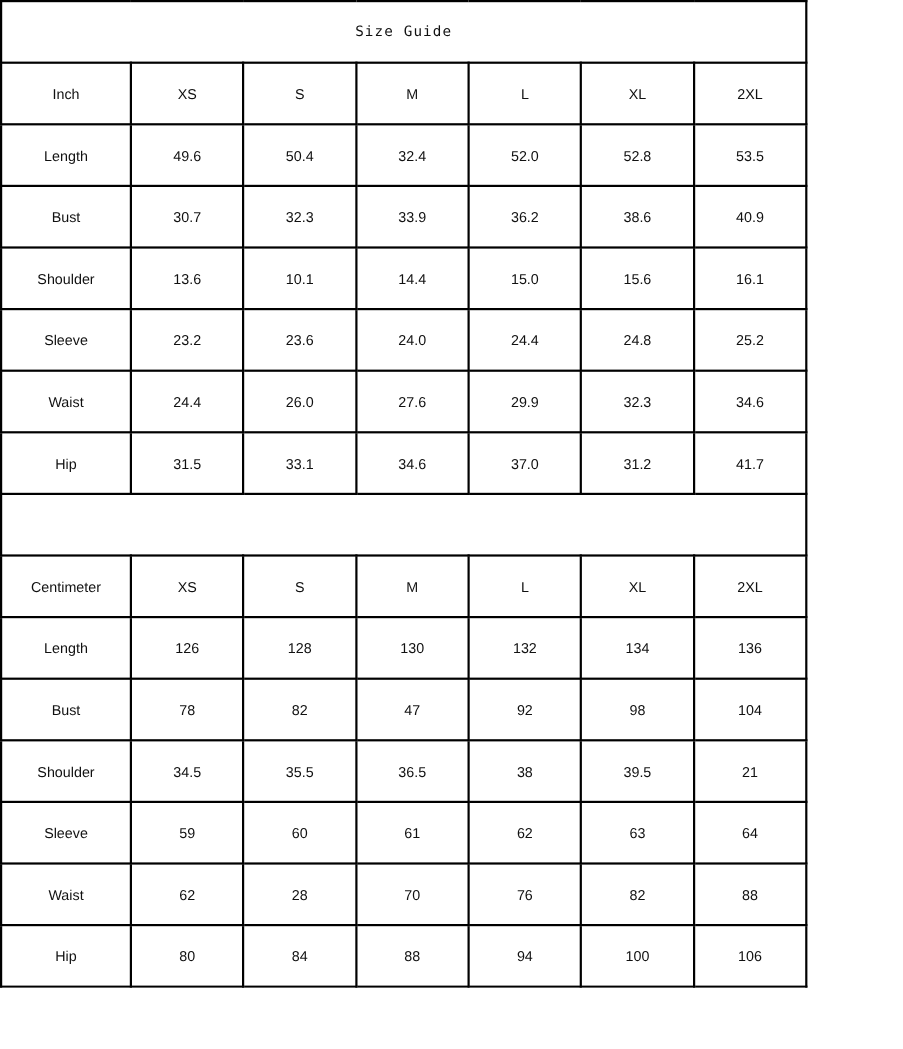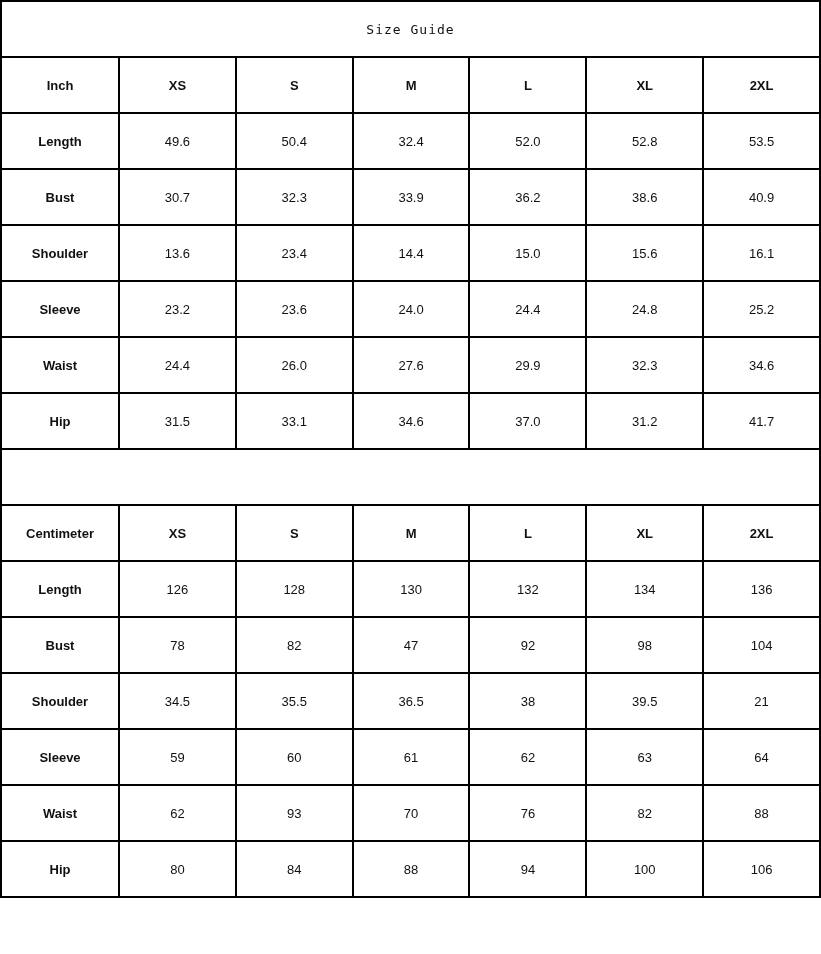--- a/index.html
+++ b/index.html
@@ -3,41 +3,41 @@
 <meta charset="utf-8">
 <style>
   html, body { margin: 0; padding: 0; background: #ffffff; }
   body {
     width: 821px;
     font-family: "Liberation Sans", sans-serif;
     color: #111111;
   }
   table.size-guide {
     border-collapse: collapse;
-    width: 821px;
+    width: 734px;
     table-layout: fixed;
   }
   table.size-guide td {
     border: 2px solid #000000;
     text-align: center;
     vertical-align: middle;
     height: 54px;
     font-size: 13px;
     padding: 0;
     overflow: hidden;
   }
   col.c-label { width: 118px; }
   td.title-cell {
     font-family: "DejaVu Sans Mono", monospace;
     font-size: 21px;
     font-weight: normal;
     letter-spacing: 1px;
     height: 53px;
   }
-  td.lbl { font-weight: bold; font-size: 13px; }
+  td.lbl { font-weight: normal; font-size: 13px; }
   td.val { font-weight: normal; font-size: 13px; }
   td.spacer-cell { height: 55px; }
   td.footer-cell {
     font-family: "DejaVu Sans Mono", monospace;
     font-size: 13.5px;
     height: 53px;
     line-height: 19px;
   }
 </style>
 </head>
@@ -85,21 +85,21 @@
       <td class="val">32.3</td>
       <td class="val">33.9</td>
       <td class="val">36.2</td>
       <td class="val">38.6</td>
       <td class="val">40.9</td>
     </tr>
 
     <tr>
       <td class="lbl">Shoulder</td>
       <td class="val">13.6</td>
-      <td class="val">23.4</td>
+      <td class="val">10.1</td>
       <td class="val">14.4</td>
       <td class="val">15.0</td>
       <td class="val">15.6</td>
       <td class="val">16.1</td>
     </tr>
 
     <tr>
       <td class="lbl">Sleeve</td>
       <td class="val">23.2</td>
       <td class="val">23.6</td>
@@ -179,21 +179,21 @@
       <td class="val">60</td>
       <td class="val">61</td>
       <td class="val">62</td>
       <td class="val">63</td>
       <td class="val">64</td>
     </tr>
 
     <tr>
       <td class="lbl">Waist</td>
       <td class="val">62</td>
-      <td class="val">93</td>
+      <td class="val">28</td>
       <td class="val">70</td>
       <td class="val">76</td>
       <td class="val">82</td>
       <td class="val">88</td>
     </tr>
 
     <tr>
       <td class="lbl">Hip</td>
       <td class="val">80</td>
       <td class="val">84</td>

